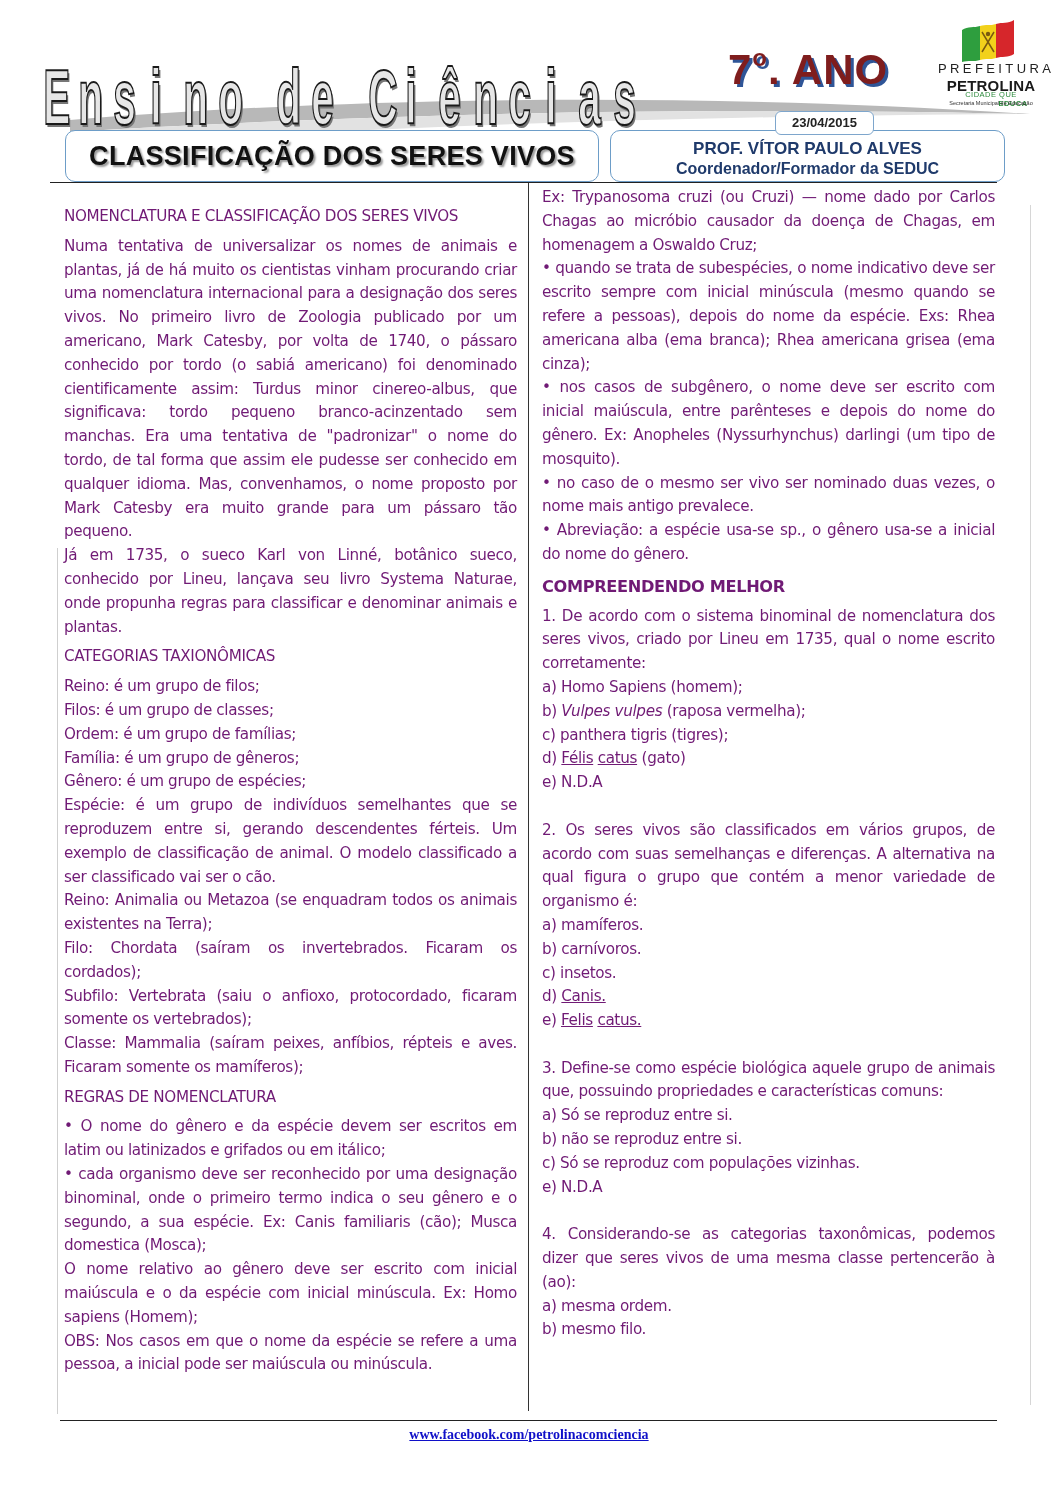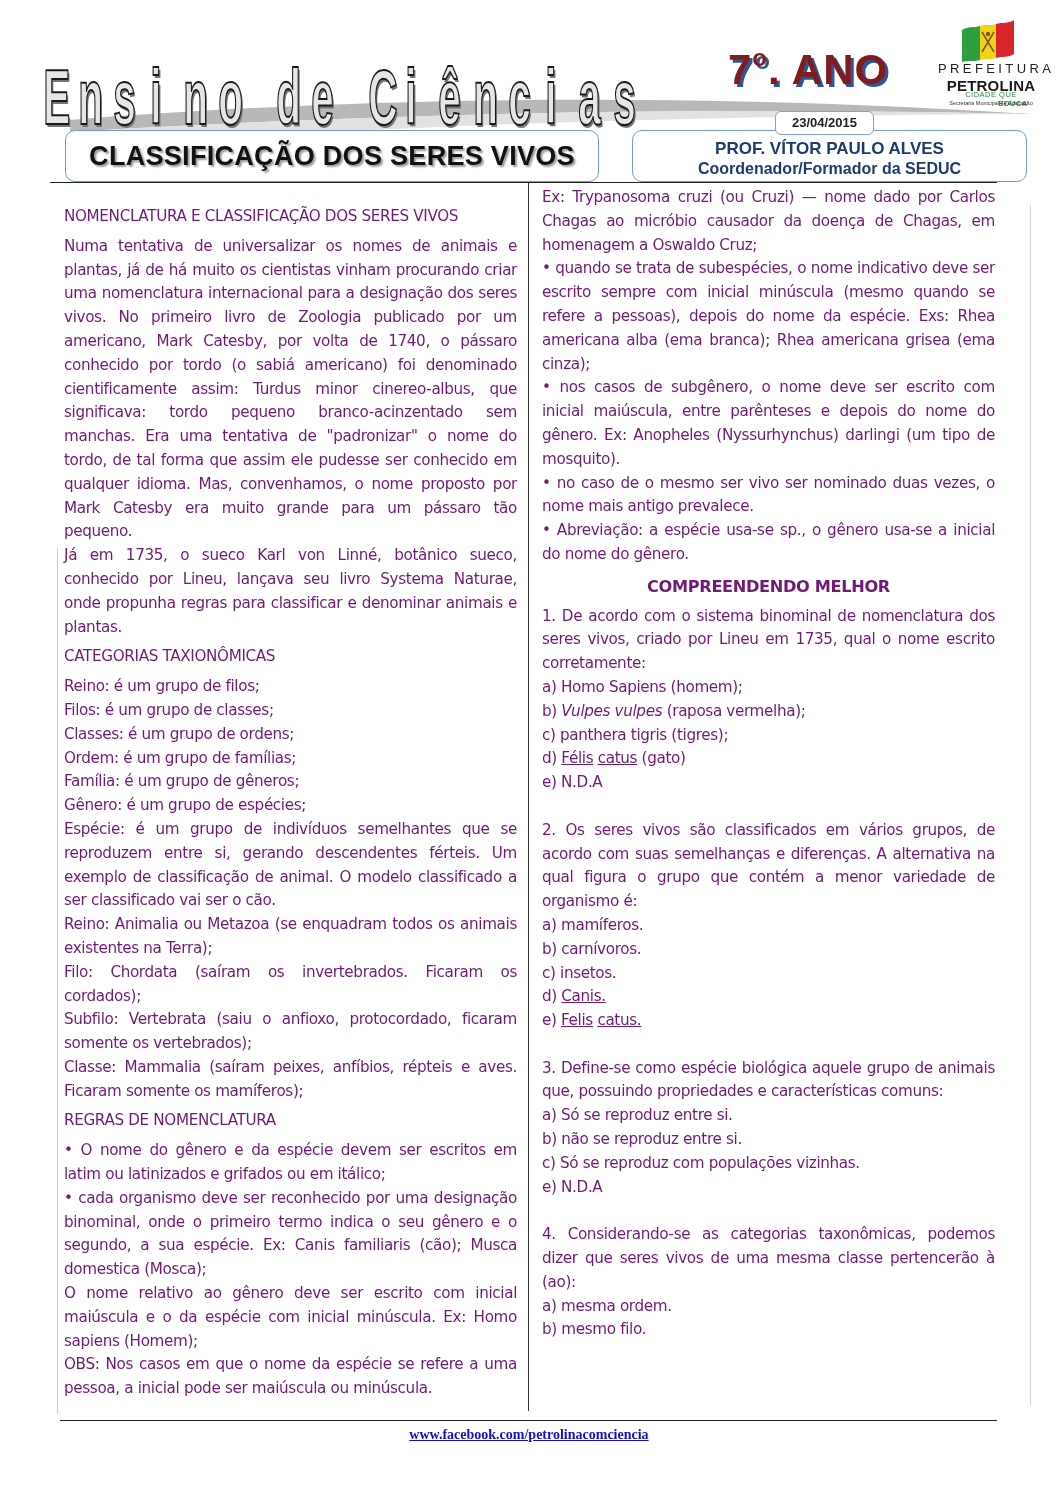--- a/index.html
+++ b/index.html
@@ -35,21 +35,21 @@
   .date-box { position:absolute; left:775px; top:111px; width:97px; height:22px;
     border:1.5px solid #7ea6cc; border-radius:6px; background:#fff;
     text-align:center; font-size:13px; font-weight:bold; line-height:22px; color:#222; z-index:3; }
 
   .title-box { position:absolute; left:65px; top:130px; width:532px; height:50px;
     border:1.5px solid #6d9dc8; border-radius:10px; background:#fff; z-index:2;
     display:flex; align-items:center; justify-content:center; }
   .title-box span { font-size:27px; font-weight:bold; color:#111; letter-spacing:0.3px;
     text-shadow:2px 2px 2px #9a9a9a; }
 
-  .prof-box { position:absolute; left:632px; top:130px; width:393px; height:50px;
+  .prof-box { position:absolute; left:610px; top:130px; width:393px; height:50px;
     border:1.5px solid #6d9dc8; border-radius:10px; background:#fff; z-index:2;
     text-align:center; color:#1f3a6b; font-weight:bold; }
   .prof-box .name { font-size:17px; line-height:20px; margin-top:8px; }
   .prof-box .role { font-size:16px; line-height:19px; }
 
   .top-rule { position:absolute; left:50px; top:182px; width:947px; height:0;
     border-top:1.5px solid #222; }
   .col-divider { position:absolute; left:528px; top:183px; width:0; height:1228px;
     border-left:1px solid #333; }
   .left-edge { position:absolute; left:57px; top:548px; width:0; height:866px;
@@ -60,21 +60,21 @@
     border-top:1.5px solid #222; }
 
   
   .col { position:absolute; font-family:"DejaVu Sans", sans-serif; font-size:15.2px;
     line-height:23.8px; color:#701a75; text-align:justify; letter-spacing:-0.35px; }
   .col.left { left:64px; top:205px; width:453px; }
   .col.right { left:542px; top:186px; width:453px; }
   .col p { margin:0; }
   .col .heading { margin:0 0 6px 0; text-align:left; }
   .col .sp-before { margin-top:6px; }
-  .col .bold-heading { font-weight:bold; font-size:16.2px; margin:8px 0 6px 0; text-align:center; }
+  .col .bold-heading { font-weight:bold; font-size:16.2px; margin:8px 0 6px 0; text-align:left; }
   .col .gap-line { height:23.8px; }
   .col .opt { text-align:left; }
   .u { text-decoration:underline; }
   .i { font-style:italic; }
 
   .footer-link { position:absolute; left:0; top:1427px; width:1058px; text-align:center;
     font-family:"Liberation Serif", serif; font-weight:bold; font-size:14px;
     color:#1010c8; text-decoration:underline; }
 </style>
 </head>
@@ -138,21 +138,20 @@
 <div class="left-edge"></div>
 <div class="right-edge"></div>
 
 <div class="col left">
   <p class="heading">NOMENCLATURA E CLASSIFICAÇÃO DOS SERES VIVOS</p>
   <p class="sp-before">Numa tentativa de universalizar os nomes de animais e plantas, já de há muito os cientistas vinham procurando criar uma nomenclatura internacional para a designação dos seres vivos. No primeiro livro de Zoologia publicado por um americano, Mark Catesby, por volta de 1740, o pássaro conhecido por tordo (o sabiá americano) foi denominado cientificamente assim: Turdus minor cinereo-albus, que significava: tordo pequeno branco-acinzentado sem manchas. Era uma tentativa de "padronizar" o nome do tordo, de tal forma que assim ele pudesse ser conhecido em qualquer idioma. Mas, convenhamos, o nome proposto por Mark Catesby era muito grande para um pássaro tão pequeno.</p>
   <p>Já em 1735, o sueco Karl von Linné, botânico sueco, conhecido por Lineu, lançava seu livro Systema Naturae, onde propunha regras para classificar e denominar animais e plantas.</p>
   <p class="heading sp-before">CATEGORIAS TAXIONÔMICAS</p>
   <p class="opt">Reino: é um grupo de filos;</p>
   <p class="opt">Filos: é um grupo de classes;</p>
-  <p class="opt">Classes: é um grupo de ordens;</p>
   <p class="opt">Ordem: é um grupo de famílias;</p>
   <p class="opt">Família: é um grupo de gêneros;</p>
   <p class="opt">Gênero: é um grupo de espécies;</p>
   <p>Espécie: é um grupo de indivíduos semelhantes que se reproduzem entre si, gerando descendentes férteis. Um exemplo de classificação de animal. O modelo classificado a ser classificado vai ser o cão.</p>
   <p>Reino: Animalia ou Metazoa (se enquadram todos os animais existentes na Terra);</p>
   <p>Filo: Chordata (saíram os invertebrados. Ficaram os cordados);</p>
   <p>Subfilo: Vertebrata (saiu o anfioxo, protocordado, ficaram somente os vertebrados);</p>
   <p>Classe: Mammalia (saíram peixes, anfíbios, répteis e aves. Ficaram somente os mamíferos);</p>
   <p class="heading sp-before">REGRAS DE NOMENCLATURA</p>
   <p>• O nome do gênero e da espécie devem ser escritos em latim ou latinizados e grifados ou em itálico;</p>

